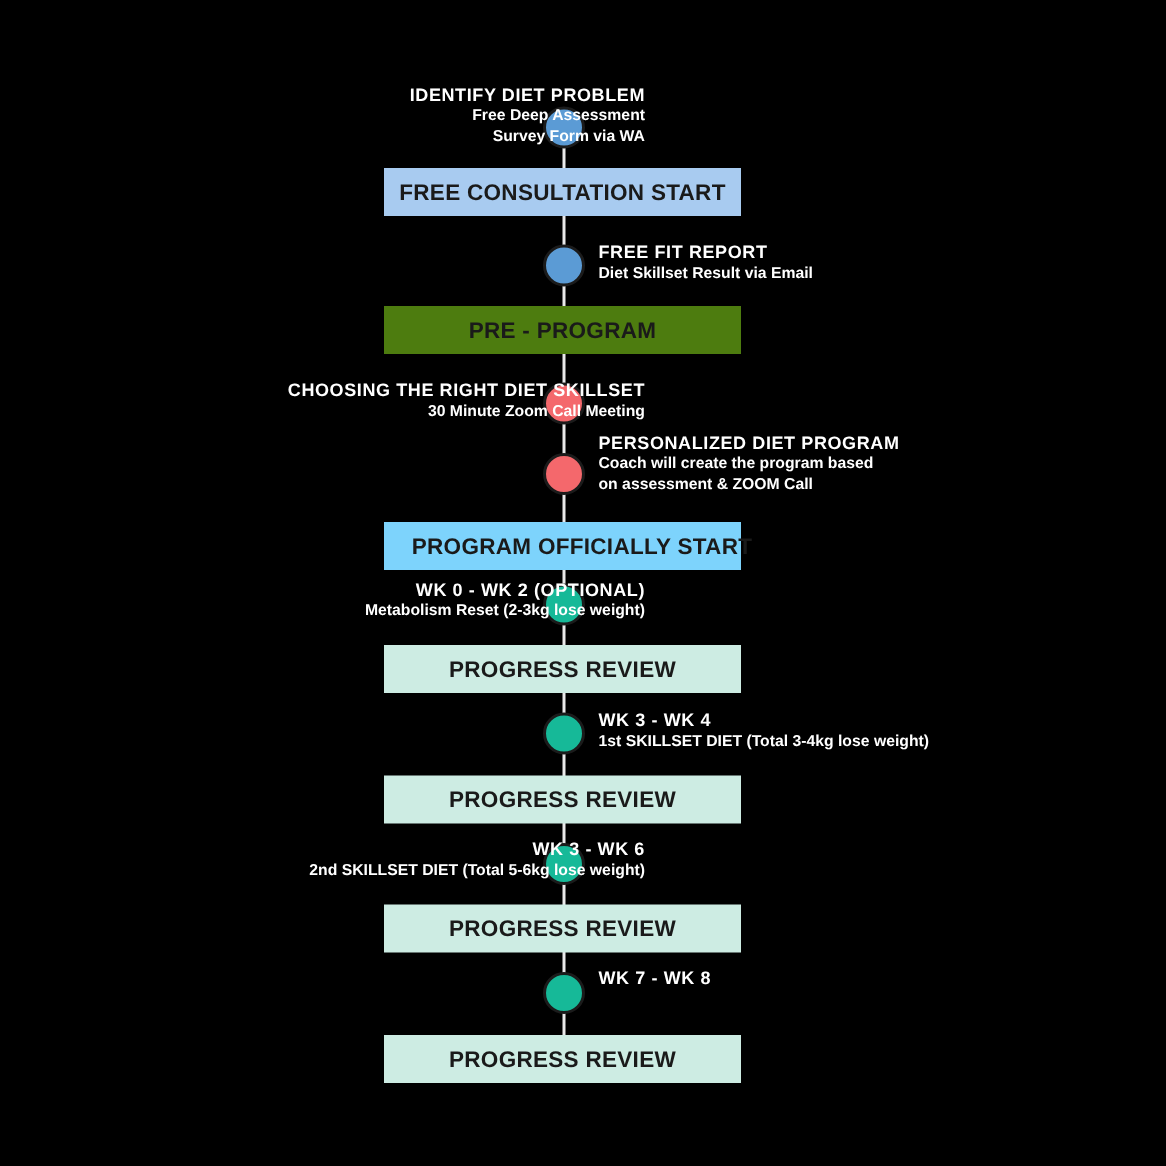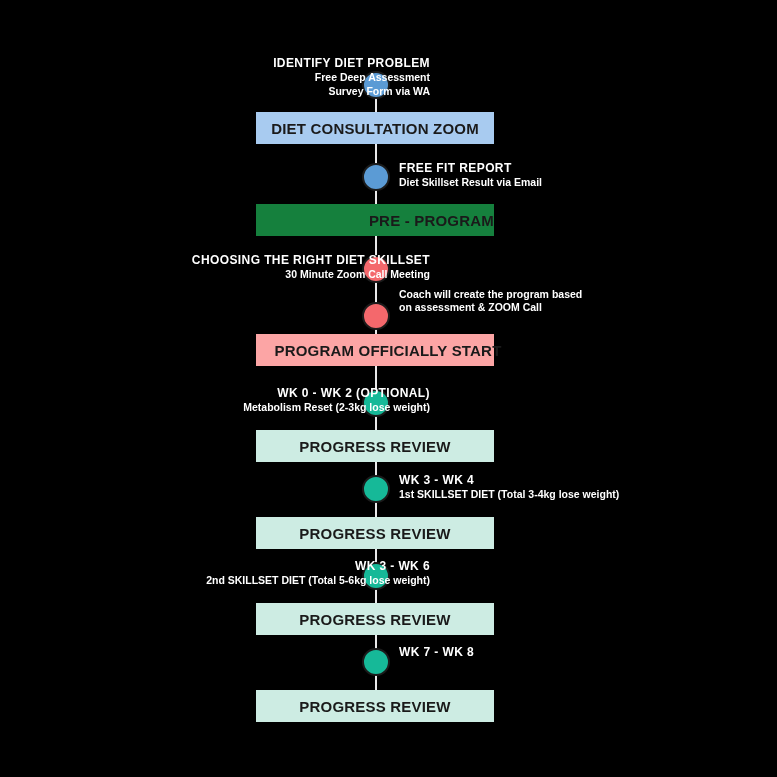--- a/index.html
+++ b/index.html
@@ -89,26 +89,26 @@
 </head>
 <body>
 
 <div id="timeline-root">
 
   <div id="spine-layer">
       <div class="spine" style="top: 90px; height: 632px; background: rgb(233, 233, 234);"></div>
     </div>
   <div id="banner-layer">
       <div class="banner" style="top: 112px; background: rgb(168, 203, 240);">
-        <span class="banner-label">DIET CONSULTATION ZOOM</span>
+        <span class="banner-label">FREE CONSULTATION START</span>
       </div>
-      <div class="banner" style="top: 204px; background: #15803d; justify-content: flex-end;">
+      <div class="banner" style="top: 204px; background: #4d7c0f;">
         <span class="banner-label">PRE - PROGRAM</span>
       </div>
-      <div class="banner" style="top: 334px; background: #fca5a5; padding-left: 26px;">
+      <div class="banner" style="top: 348px; background: #7dd3fc; padding-left: 26px;">
         <span class="banner-label">PROGRAM OFFICIALLY START</span>
       </div>
       <div class="banner" style="top: 430px; background: rgb(205, 236, 227);">
         <span class="banner-label">PROGRESS REVIEW</span>
       </div>
       <div class="banner" style="top: 517px; background: rgb(205, 236, 227);">
         <span class="banner-label">PROGRESS REVIEW</span>
       </div>
       <div class="banner" style="top: 603px; background: rgb(205, 236, 227);">
         <span class="banner-label">PROGRESS REVIEW</span>
@@ -135,20 +135,21 @@
       </div>
       <div class="note right" style="top: 161px; left: 399px;">
         <span class="note-title">FREE FIT REPORT</span>
         <span class="note-sub">Diet Skillset Result via Email</span>
       </div>
       <div class="note left" style="top: 253px; right: 347px; margin-left: 43px;">
         <span class="note-title">CHOOSING THE RIGHT DIET SKILLSET</span>
         <span class="note-sub">30 Minute Zoom Call Meeting</span>
       </div>
       <div class="note right" style="top: 288px; left: 399px;">
+        <span class="note-title">PERSONALIZED DIET PROGRAM</span>
         <span class="note-sub">Coach will create the program based</span>
         <span class="note-sub">on assessment &amp; ZOOM Call</span>
       </div>
       <div class="note left" style="top: 386px; right: 347px;">
         <span class="note-title">WK 0 - WK 2 (OPTIONAL)</span>
         <span class="note-sub">Metabolism Reset (2-3kg lose weight)</span>
       </div>
       <div class="note right" style="top: 473px; left: 399px;">
         <span class="note-title">WK 3 - WK 4</span>
         <span class="note-sub">1st SKILLSET DIET (Total 3-4kg lose weight)</span>

